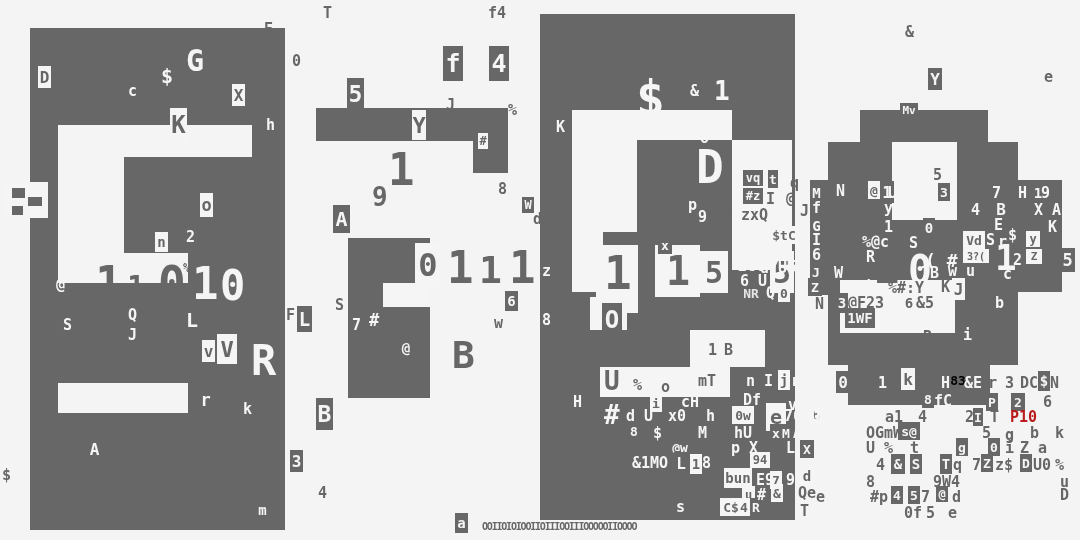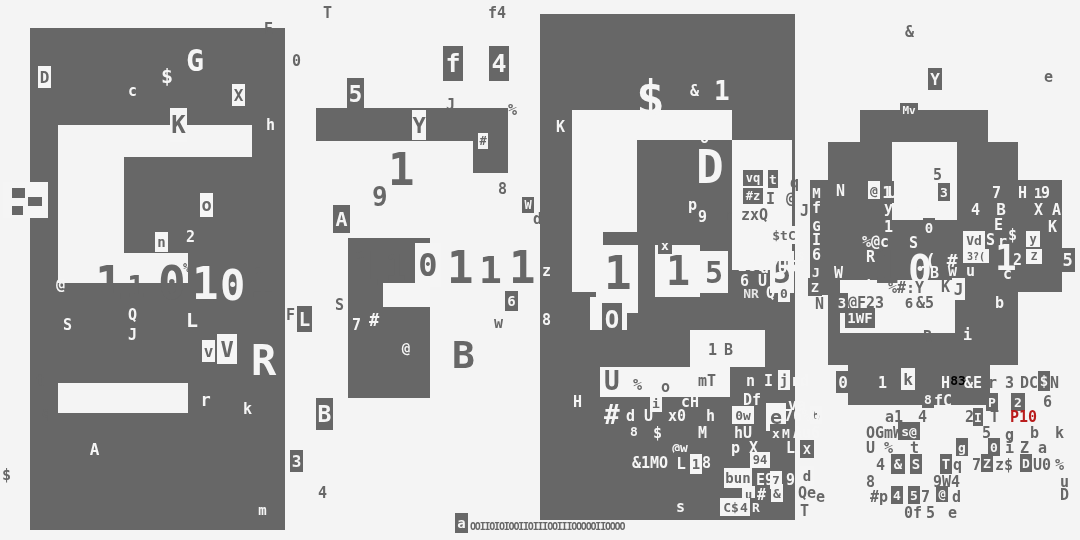--- a/index.html
+++ b/index.html
@@ -5,21 +5,21 @@
   html,body{margin:0;padding:0;background:#e9e9e9;}
   #noise-canvas{
     position:relative;width:1080px;height:540px;overflow:hidden;
     background:#f4f4f4;
     font-family:"DejaVu Sans Mono","Liberation Mono",monospace;
     font-weight:bold;
   }
   .blk,.patch,.bit{position:absolute;}
   .glyph{position:absolute;line-height:1;white-space:pre;}
   .tile{position:absolute;display:flex;align-items:center;justify-content:center;white-space:pre;}
-  .strip{position:absolute;line-height:1;white-space:pre;}
+  .strip{position:absolute;line-height:1;white-space:pre;margin-left:12px;}
 </style>
 </head>
 <body>
 
 <div id="noise-canvas">
     <div class="blk" style="left: 30px; top: 28px; width: 255px; height: 97px; background: rgb(103, 103, 103);"></div>
     <div class="blk" style="left: 30px; top: 125px; width: 28px; height: 405px; background: rgb(103, 103, 103);"></div>
     <div class="blk" style="left: 252px; top: 125px; width: 33px; height: 128px; background: rgb(103, 103, 103);"></div>
     <div class="blk" style="left: 124px; top: 157px; width: 128px; height: 96px; background: rgb(103, 103, 103);"></div>
     <div class="blk" style="left: 30px; top: 283px; width: 255px; height: 100px; background: rgb(103, 103, 103);"></div>

